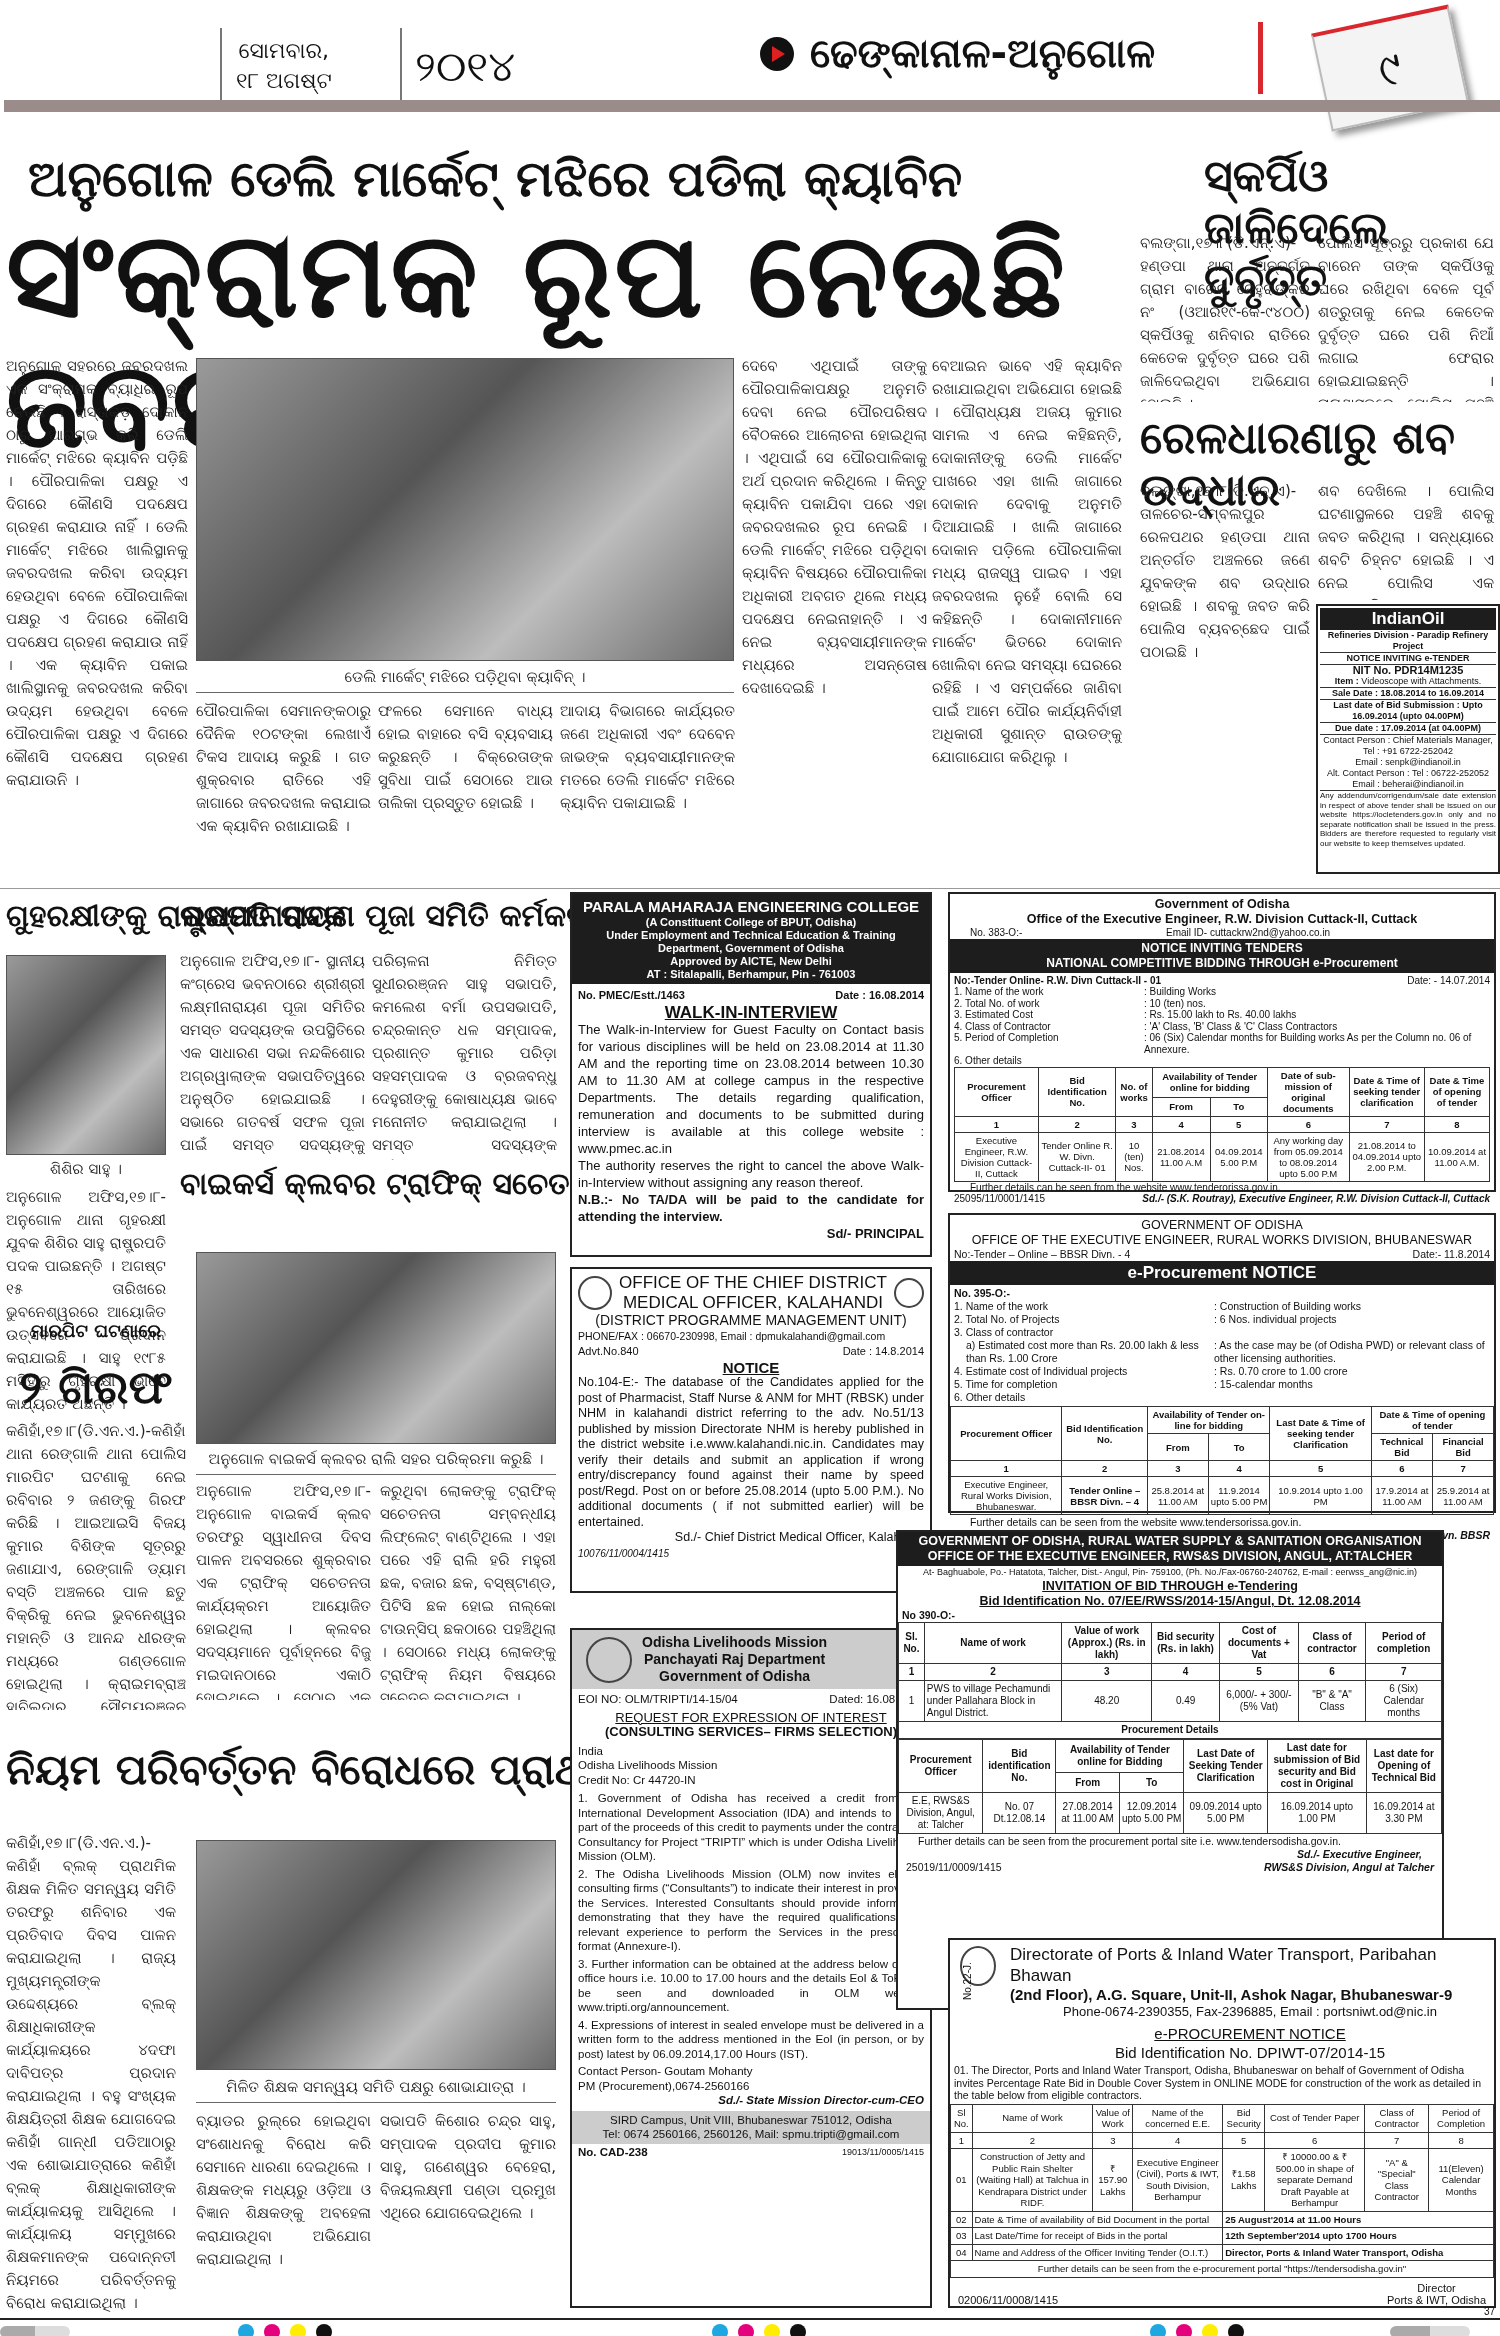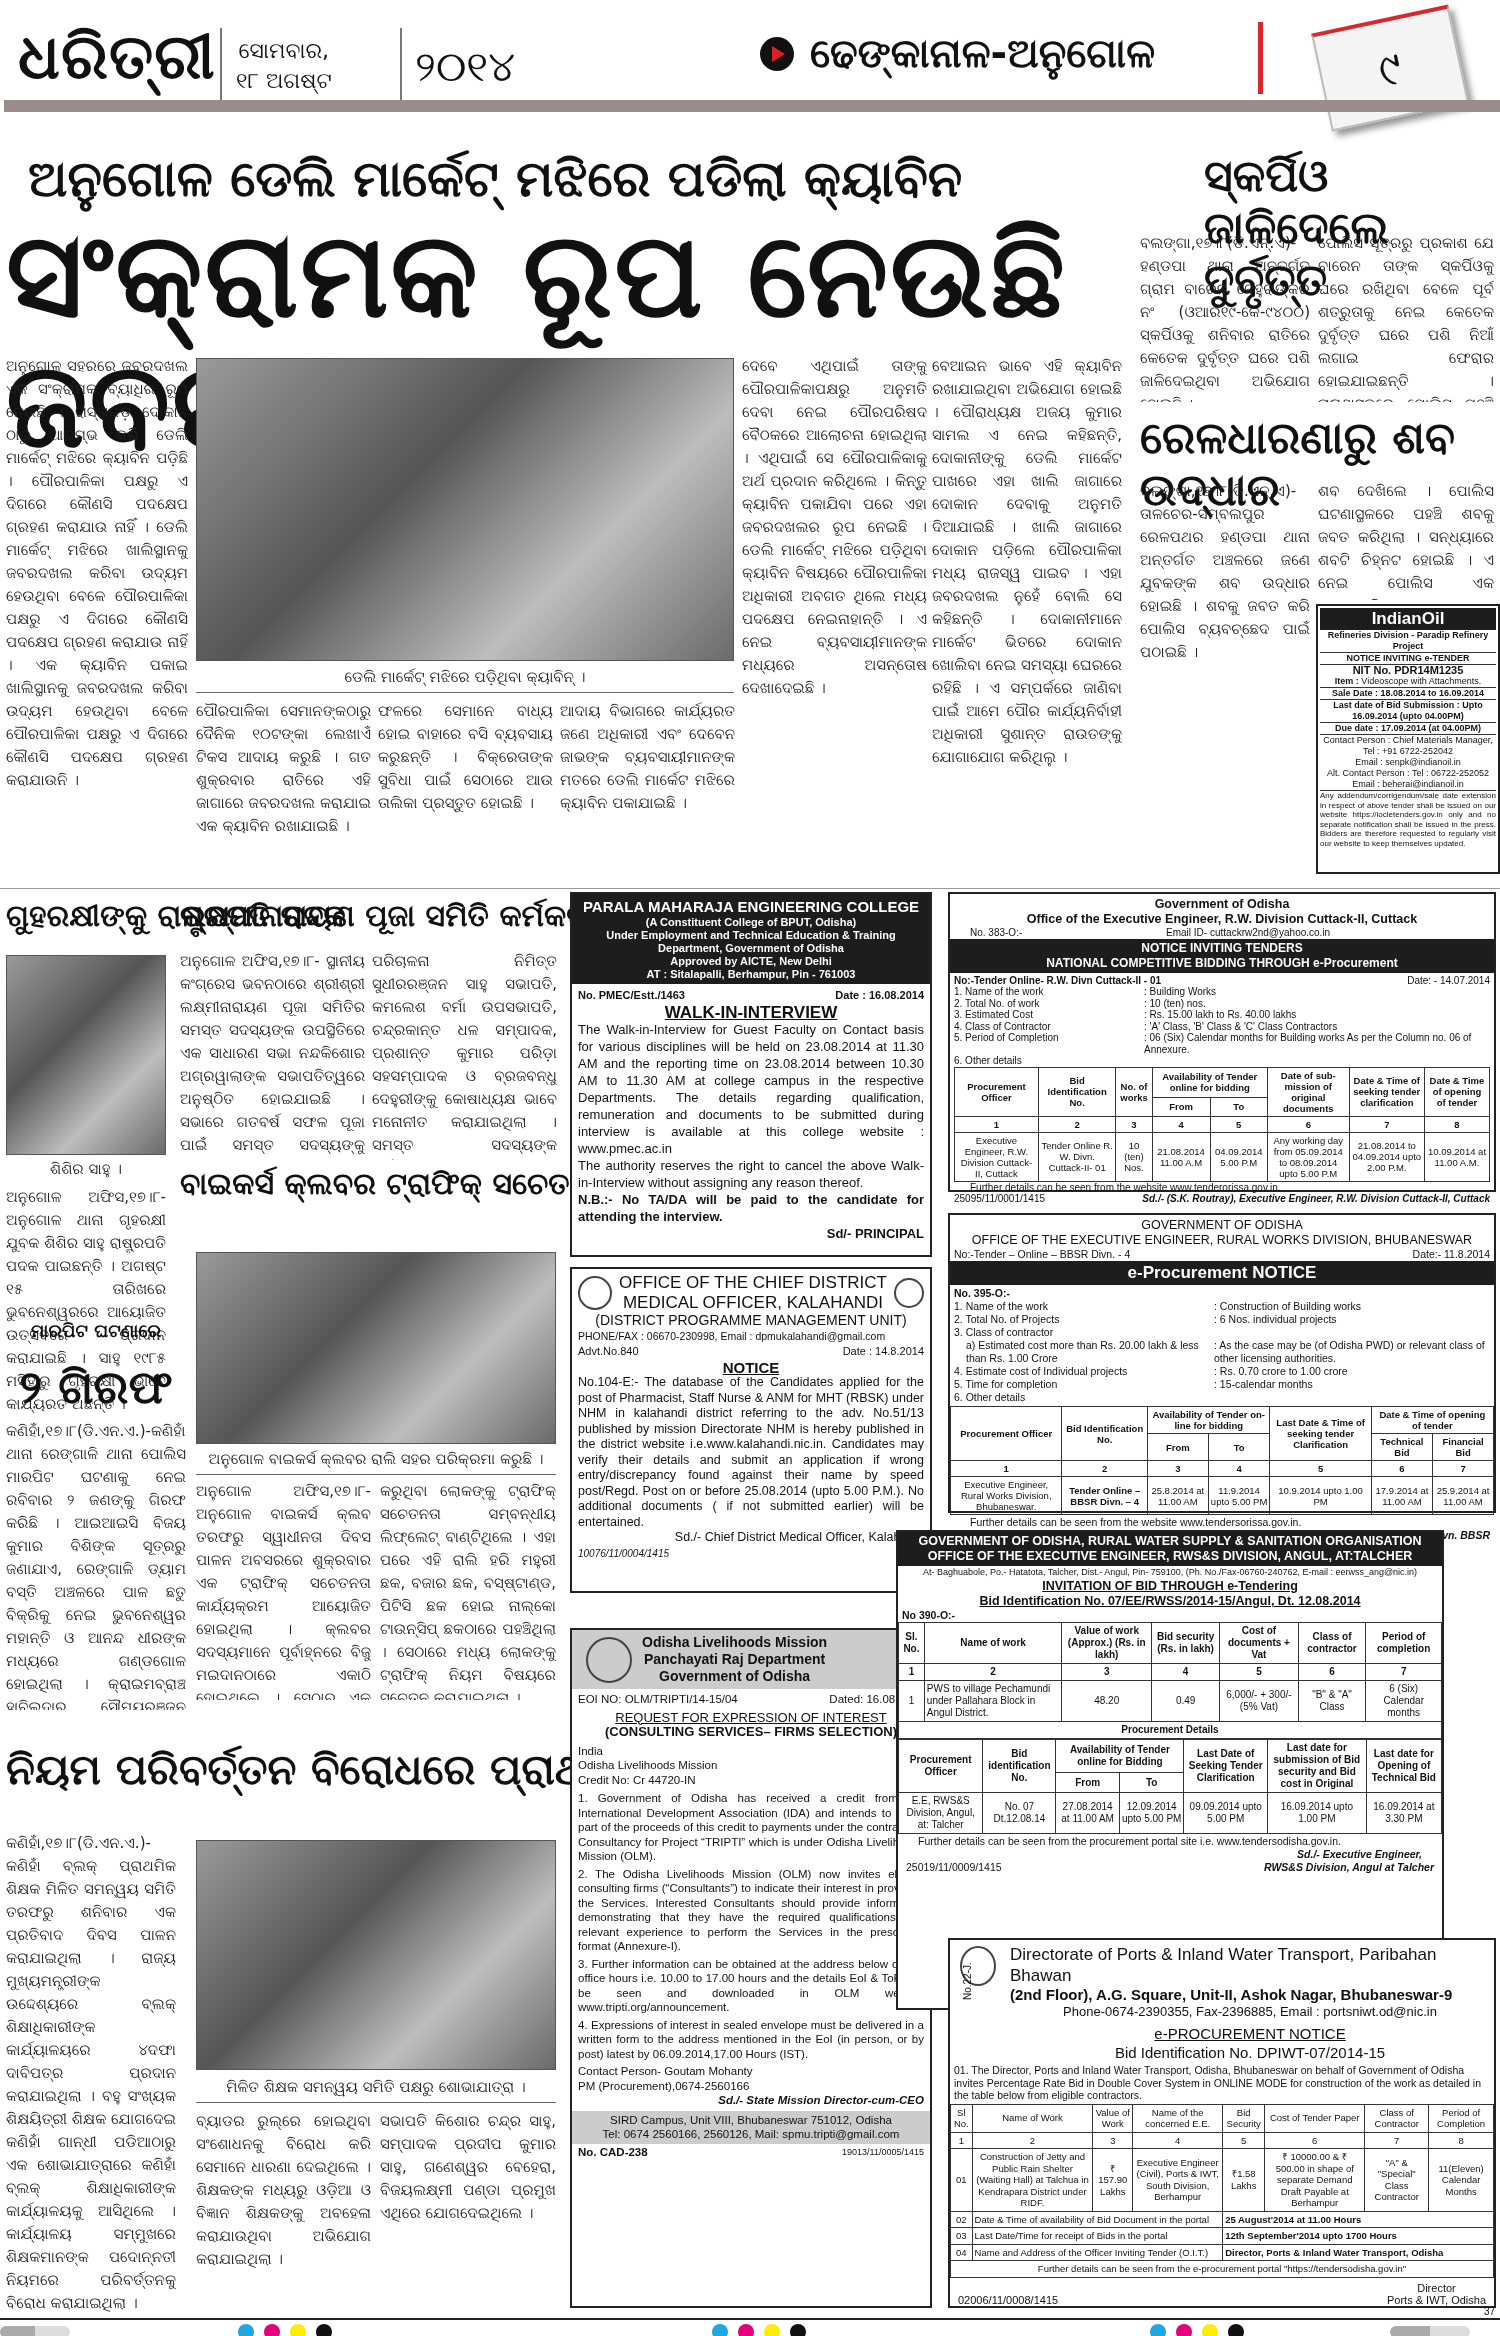--- a/index.html
+++ b/index.html
@@ -36,21 +36,20 @@
 .items div{display:flex}
 .items span.k{width:190px;flex-shrink:0}
 .regmarks{display:flex;gap:10px}
 .regmarks i{display:block;width:16px;height:16px;border-radius:50%}
 .greypill{height:12px;border-radius:6px;background:linear-gradient(90deg,#aaa 50%,#ddd 50%)}
 </style>
 </head>
 <body>
 
 <div class="abs masthead">
-  <div class="abs logo">ଧରିତ୍ରୀ</div>
   <div class="abs vsep" style="left:220px;top:28px;height:72px"></div>
   <div class="abs dayblk" style="left:236px">
     <div>ସୋମବାର,</div>
     <div>୧୮ ଅଗଷ୍ଟ</div>
   </div>
   <div class="abs vsep" style="left:400px;top:28px;height:72px"></div>
   <div class="abs year" style="left:415px">୨୦୧୪</div>
   <div class="abs section">
     <span class="play"></span>
     <span>ଢେଙ୍କାନାଳ-ଅନୁଗୋଳ</span>

